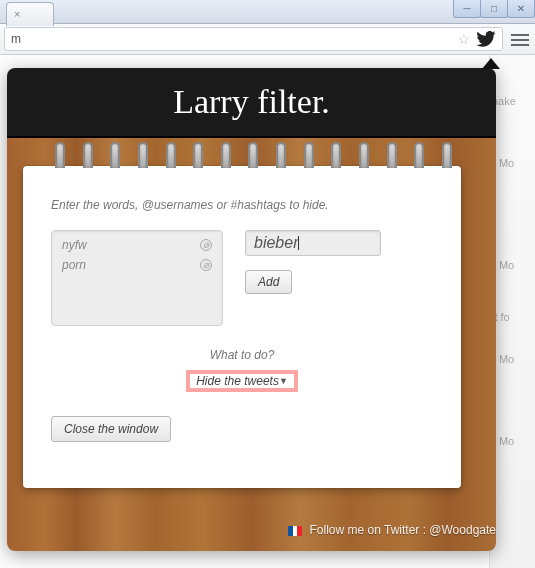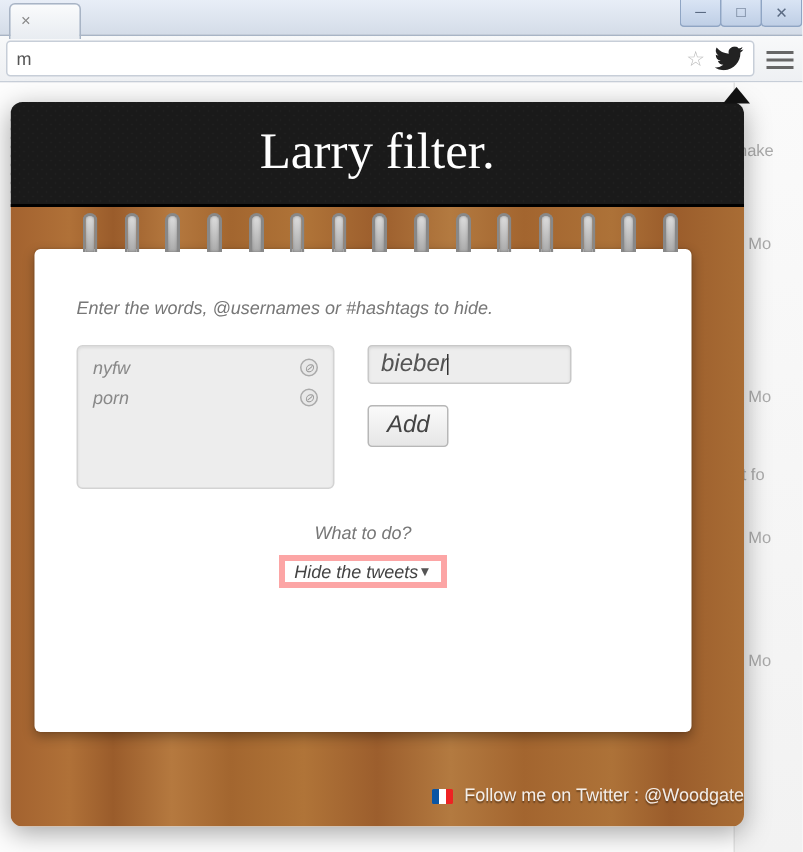--- a/index.html
+++ b/index.html
@@ -170,21 +170,21 @@
   animation: blink 1s step-end infinite;
 }
 @keyframes blink { 50% { opacity: 0; } }
 .btn {
   display: inline-block;
   margin-top: 14px;
   padding: 4px 12px;
   background: linear-gradient(#fafafa, #e6e6e6);
   border: 1px solid #b7b7b7;
   border-radius: 3px;
-  font-size: 16px; color: #444;
+  font-size: 12px; color: #444;
   cursor: pointer;
 }
 .action-row {
   margin-top: 22px;
   display: flex; align-items: center; gap: 8px;
   font-size: 12px; color: #777; flex-direction: column;
 }
 .sel {
   flex: 1; height: 22px;
   border: 4px solid #fca5a5;
@@ -306,19 +306,22 @@
           </div>
         </div>
       </div>
       <div class="action-row">
         <span>What to do?</span>
         <div class="sel">
           <span>Hide the tweets</span>
           <span class="arrow">▼</span>
         </div>
       </div>
+      <div class="close-btn">
+        <span>Close the window</span>
+      </div>
     </div>
     <div class="footer">
       <span class="flag"></span>
       <span>Follow me on Twitter : @Woodgate</span>
     </div>
   </div>
 </div>
 
 </body></html>

